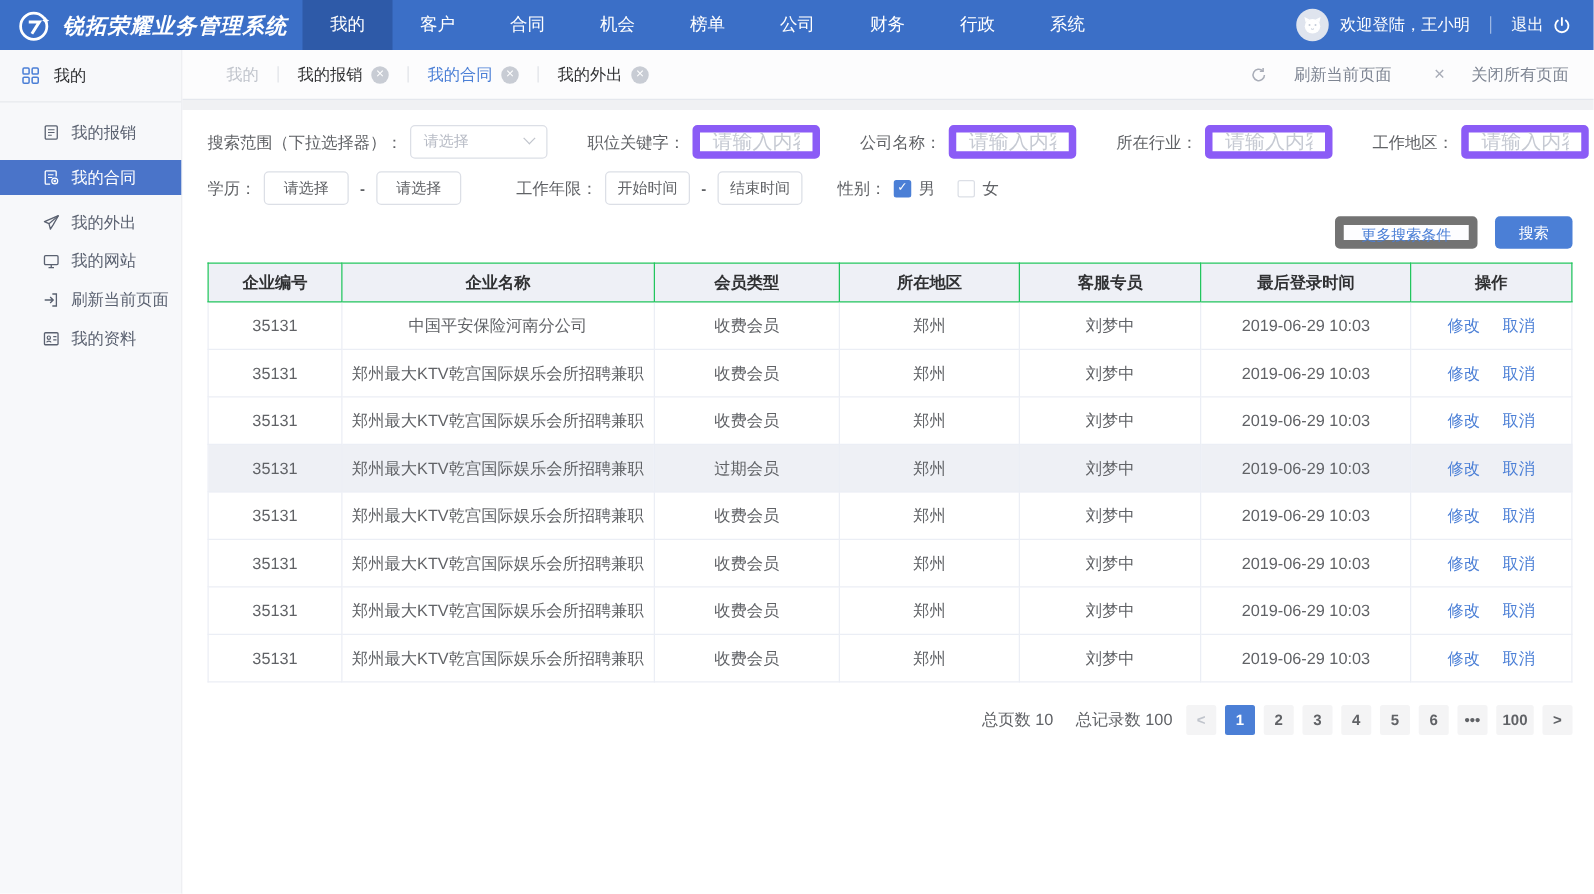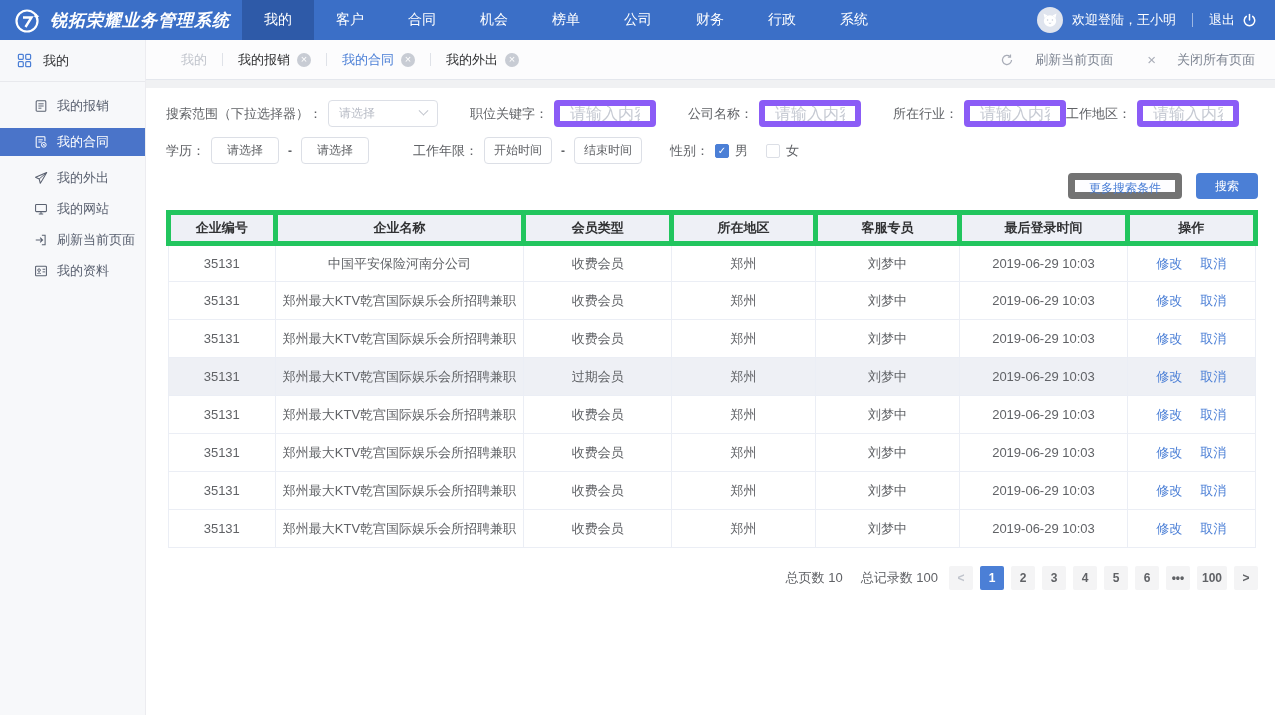--- a/index.html
+++ b/index.html
@@ -59,21 +59,21 @@
   .checkbox { width:14px; height:14px; border:1px solid #dcdfe6; border-radius:2px; background:#fff; display:inline-flex; align-items:center; justify-content:center; cursor:pointer; margin-right:6px; }
   .checkbox.checked { background:#4b7fd6; border-color:#4b7fd6; color:#fff; font-size:10px; }
   .cb-label { color:#606266; margin-right:18px; }
 
   .form-actions { display:flex; justify-content:flex-end; gap:14px; margin-top:9px; }
   .btn-outline { height:26px; padding:0 14px; border:7px solid #737373; color:#4b7fd6; background:#fdfdff; border-radius:4px; font-size:12px; font-family:inherit; cursor:pointer; }
   .btn-primary { height:26px; padding:0 19px; background:#4b7fd6; color:#fff; border:none; border-radius:4px; font-size:12px; font-family:inherit; cursor:pointer; }
 
   
   .data-table { width:100%; border-collapse:collapse; margin-top:11px; table-layout:fixed; }
-  .data-table th { background:#eef0f6; height:31px; font-size:13px; color:#303133; font-weight:600; border:5px solid #22c55e; text-align:center; }
+  .data-table th { background:#eef0f6; height:31px; font-size:13px; color:#303133; font-weight:600; border:1px solid #22c55e; text-align:center; }
   .data-table td { height:38px; text-align:center; font-size:13px; color:#606266; border:1px solid #ebeef5; background:#fff; }
   .data-table tr.highlight td { background:#eef0f5; }
   .type-orange { color:#F5862E; }
   .type-green { color:#5CBE3E; }
   .action-link { color:#4b7fd6; margin:0 9px; cursor:pointer; }
 
   
   .pagination { display:flex; justify-content:flex-end; align-items:center; margin-top:18px; font-size:13px; color:#606266; }
   .pg-stat { margin-right:18px; white-space:nowrap; }
   .page-btn { min-width:24px; height:24px; padding:0 5px; background:#f4f4f5; color:#606266; border-radius:2px; display:flex; align-items:center; justify-content:center; font-size:12px; cursor:pointer; margin-left:7px; font-weight:bold; }
@@ -262,21 +262,21 @@
           <input class="text-input" style="margin-left: 6px;" placeholder="请输入内容">
         </div>
         <div class="field" style="margin-left:32px;">
           <label>公司名称：</label>
           <input class="text-input" style="margin-left: 6px;" placeholder="请输入内容">
         </div>
         <div class="field" style="margin-left:32px;">
           <label>所在行业：</label>
           <input class="text-input" style="margin-left: 6px;" placeholder="请输入内容">
         </div>
-        <div class="field" style="">
+        <div class="field" style="margin-left:32px;">
           <label>工作地区：</label>
           <input class="text-input" style="margin-left: 6px;" placeholder="请输入内容">
         </div>
       </div>
 
       <div class="form-row" style="">
         <div class="field">
           <label>学历：</label>
           <div class="mini" style="margin-left:6px;">请选择</div>
           <span class="dash">-</span>

